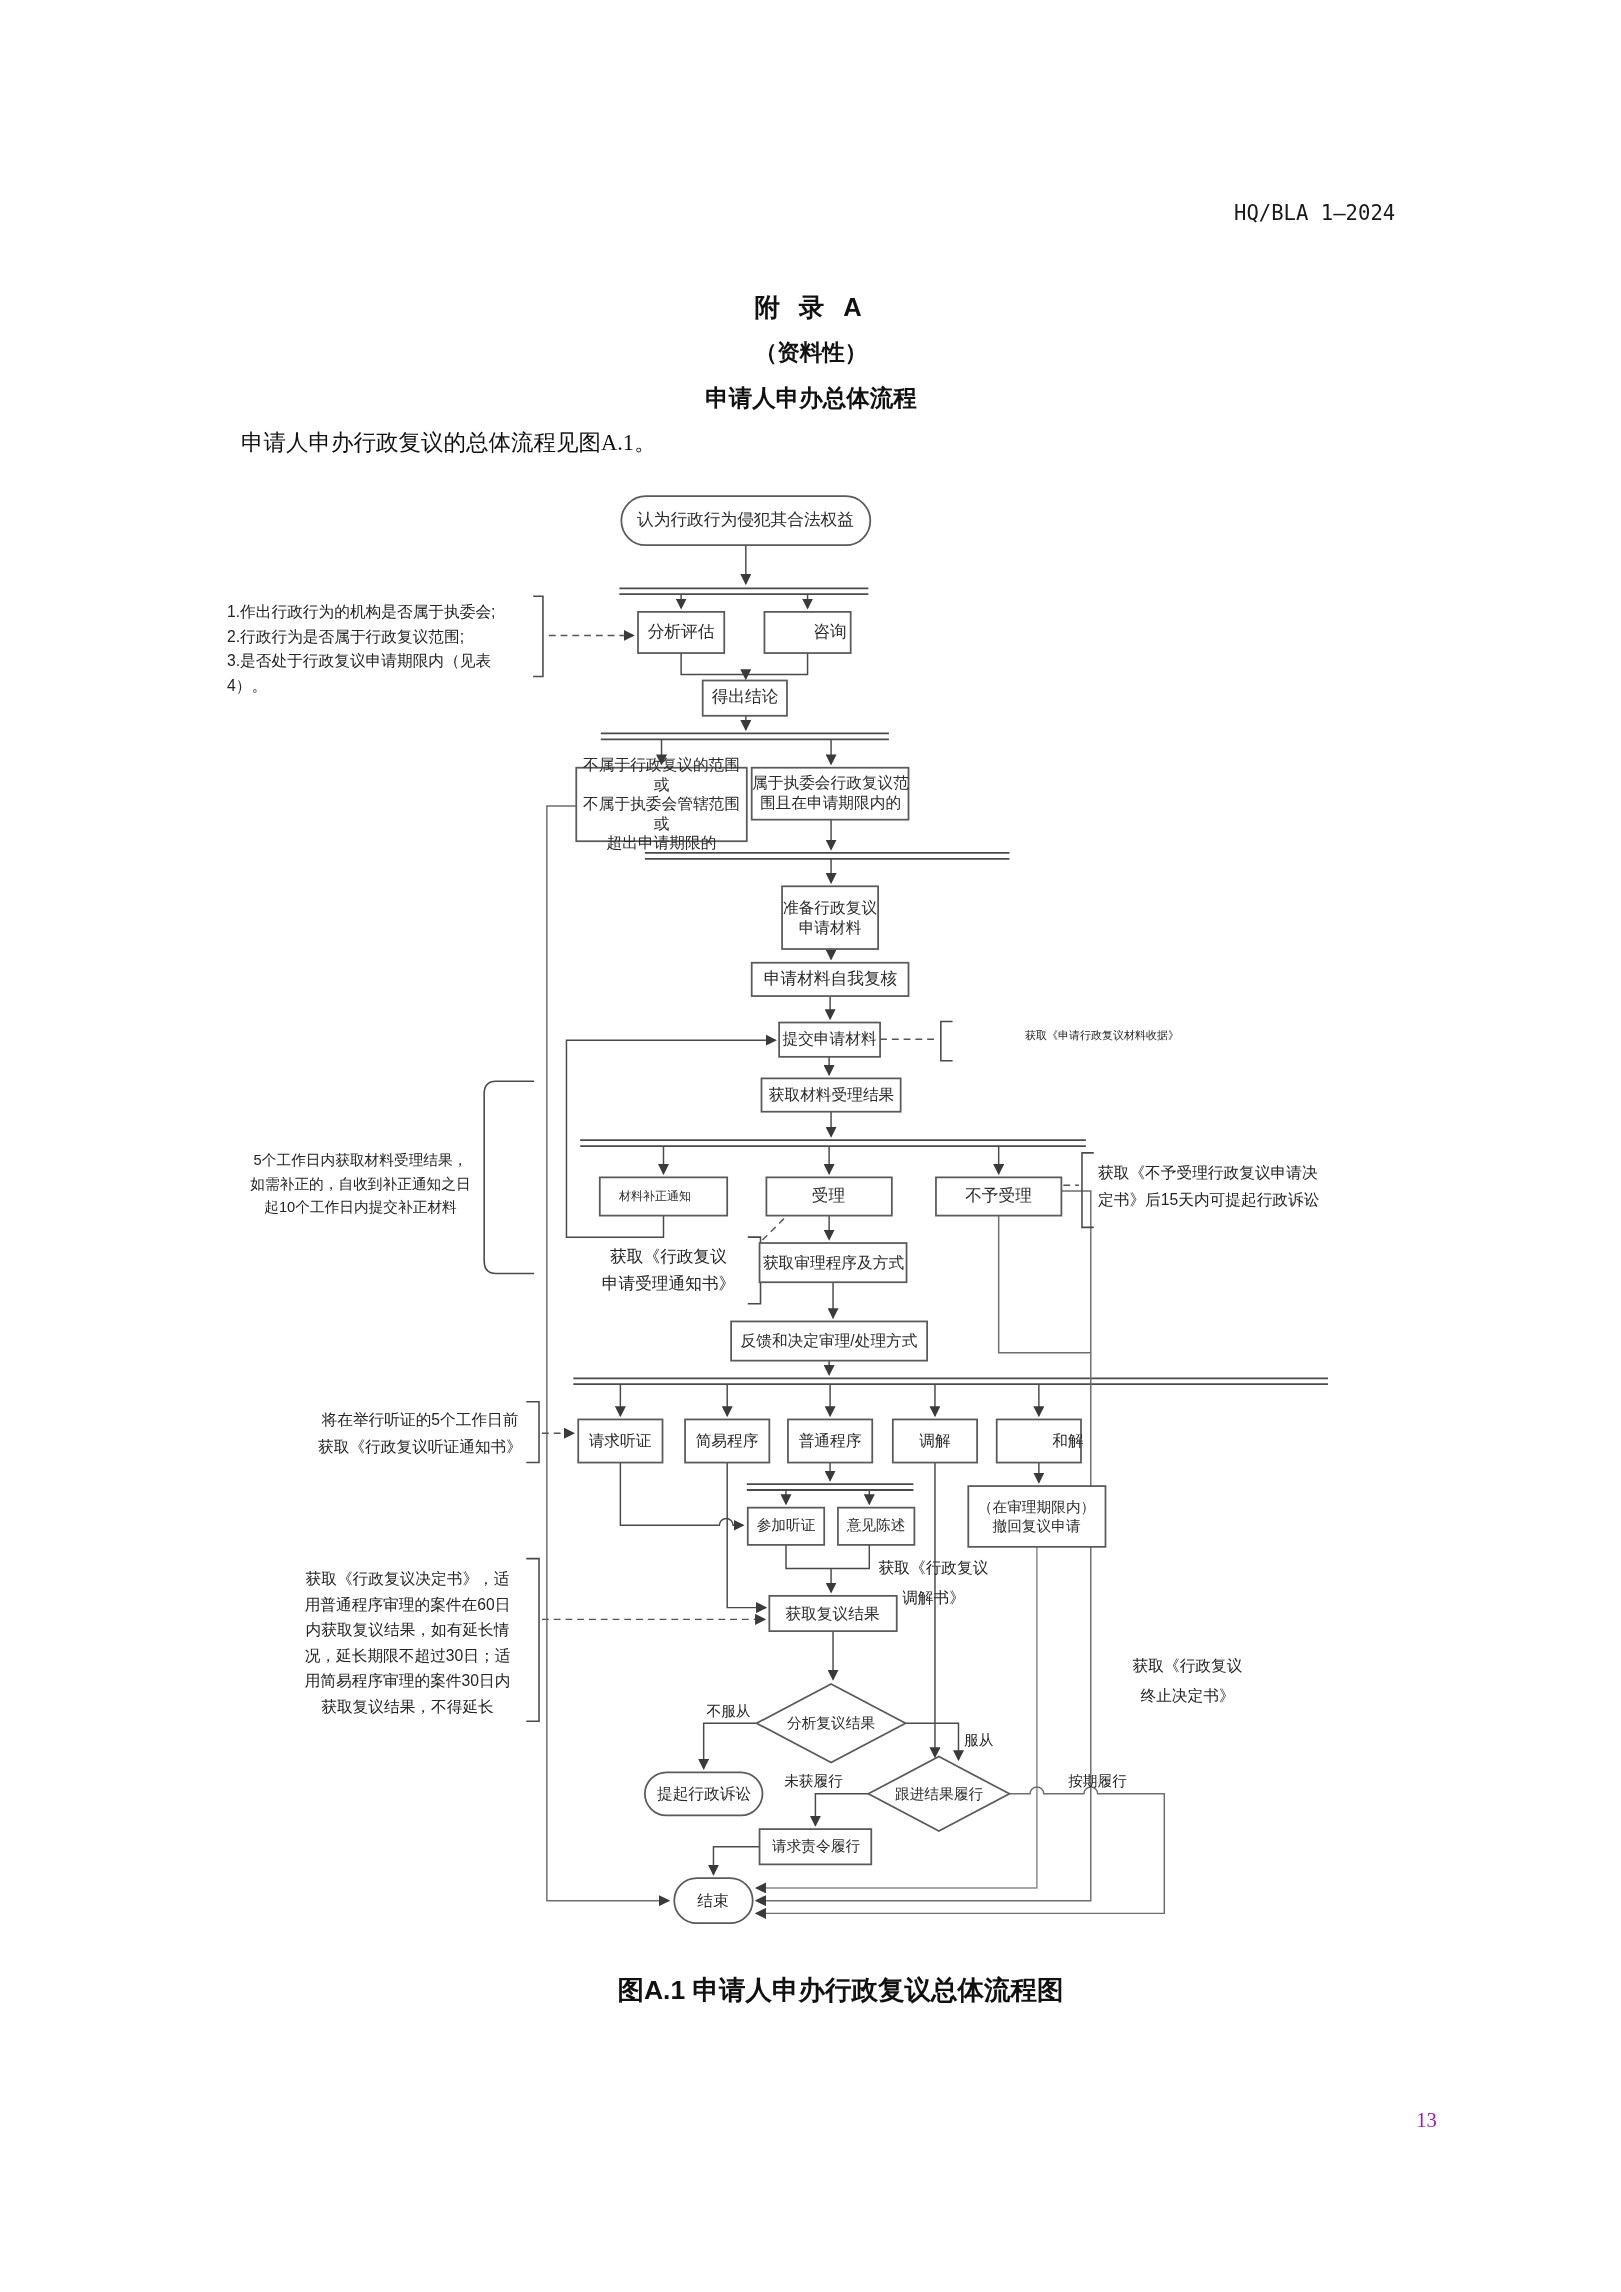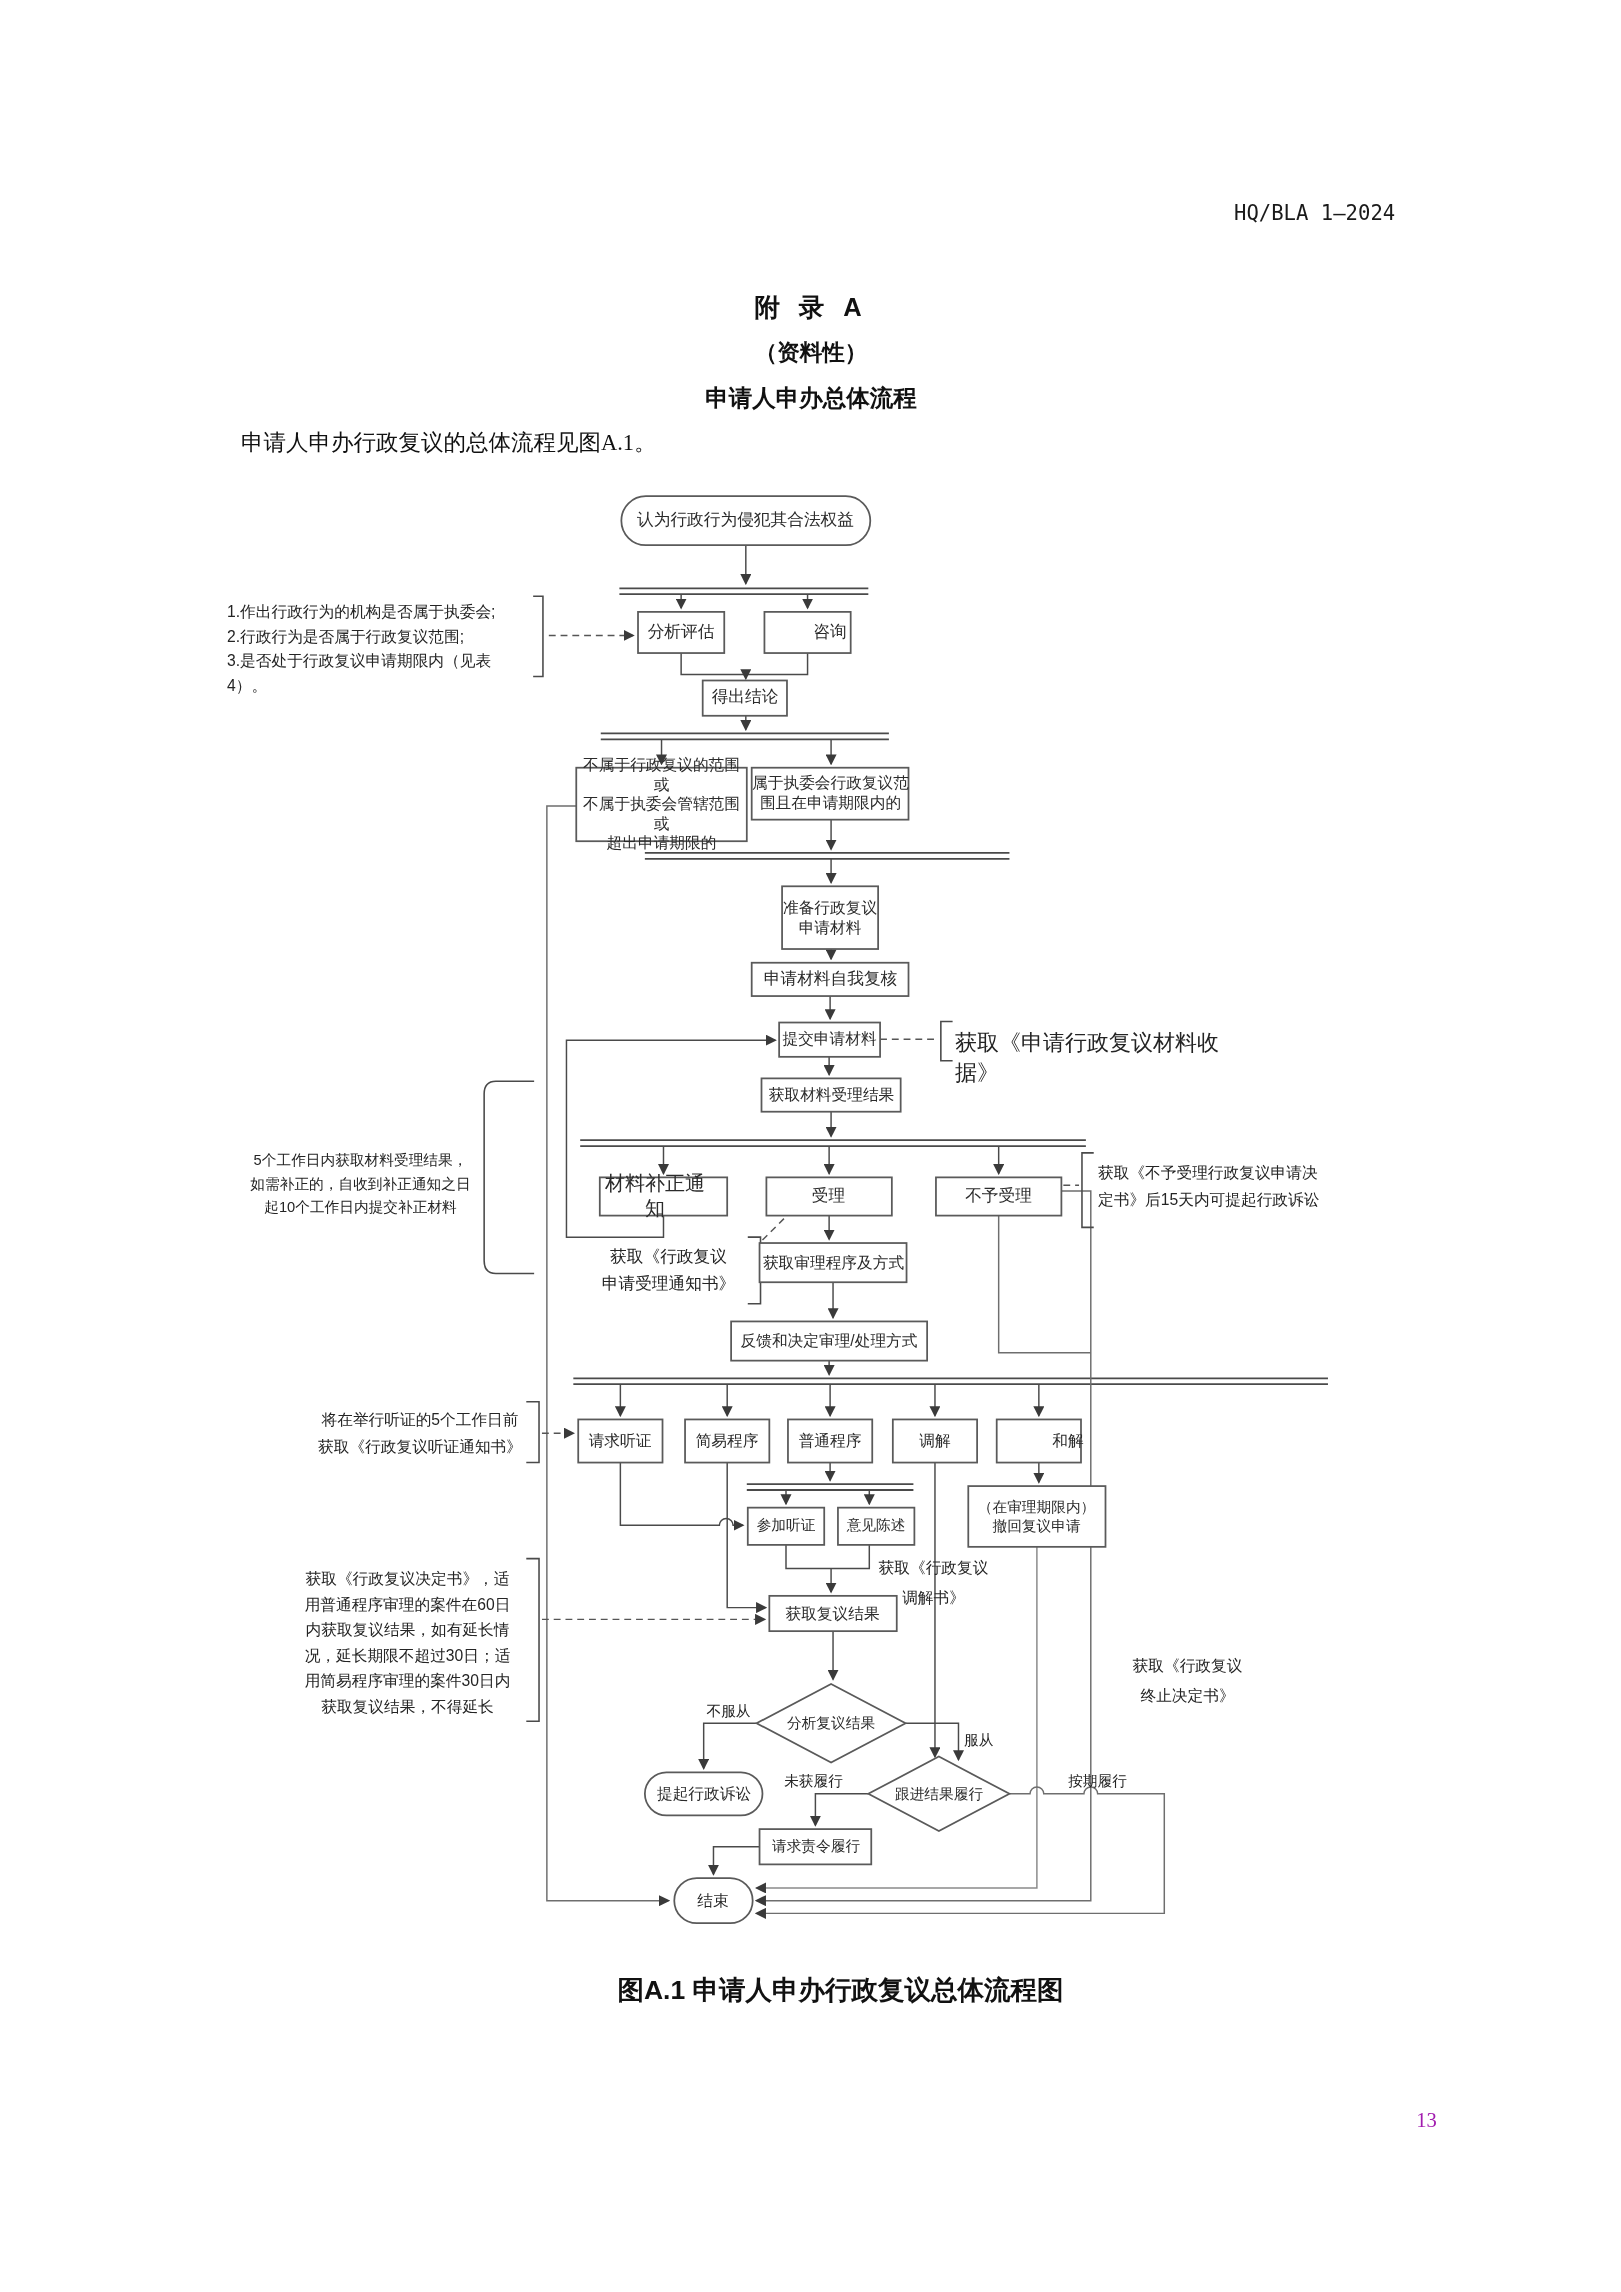--- a/index.html
+++ b/index.html
@@ -195,21 +195,21 @@
   <div class="abs nd" style="left:576px;top:767px;width:171px;height:74px;font-size:15.7px;">不属于行政复议的范围或
 不属于执委会管辖范围或
 超出申请期限的</div>
   <div class="abs nd" style="left:752px;top:767px;width:157px;height:52px;font-size:15.7px;">属于执委会行政复议范
 围且在申请期限内的</div>
   <div class="abs nd" style="left:782px;top:886px;width:96px;height:63px;font-size:15.7px;">准备行政复议
 申请材料</div>
   <div class="abs nd" style="left:752px;top:963px;width:157px;height:33px;font-size:16.7px;">申请材料自我复核</div>
   <div class="abs nd" style="left:779px;top:1022px;width:101px;height:34px;font-size:15.7px;">提交申请材料</div>
   <div class="abs nd" style="left:762px;top:1078px;width:139px;height:33px;font-size:15.7px;">获取材料受理结果</div>
-  <div class="abs nd" style="left:600px;top:1177px;width:110px;height:38px;font-size:20px;">材料补正通知</div>
+  <div class="abs nd" style="left:600px;top:1177px;width:110px;height:38px;font-size:12px;">材料补正通知</div>
   <div class="abs nd" style="left:766px;top:1177px;width:125px;height:38px;font-size:16.7px;">受理</div>
   <div class="abs nd" style="left:936px;top:1177px;width:125px;height:38px;font-size:16.7px;">不予受理</div>
   <div class="abs nd" style="left:760px;top:1243px;width:147px;height:39px;font-size:15.7px;">获取审理程序及方式</div>
   <div class="abs nd" style="left:731px;top:1321px;width:196px;height:39px;font-size:15.7px;">反馈和决定审理/处理方式</div>
   <div class="abs nd" style="left:578px;top:1419px;width:84px;height:43px;font-size:15.7px;">请求听证</div>
   <div class="abs nd" style="left:685px;top:1419px;width:84px;height:43px;font-size:15.7px;">简易程序</div>
   <div class="abs nd" style="left:788px;top:1419px;width:84px;height:43px;font-size:15.7px;">普通程序</div>
   <div class="abs nd" style="left:893px;top:1419px;width:84px;height:43px;font-size:15.7px;">调解</div>
   <div class="abs nd" style="left:997px;top:1419px;width:84px;height:43px;font-size:15.7px;padding-left:29px;">和解</div>
   <div class="abs nd" style="left:748px;top:1507px;width:76px;height:37px;font-size:14.7px;">参加听证</div>
@@ -219,21 +219,21 @@
   <div class="abs nd" style="left:769px;top:1596px;width:127px;height:35px;font-size:15.7px;">获取复议结果</div>
   <div class="abs nd" style="left:772px;top:1711px;width:118px;height:23.5px;font-size:14.7px;">分析复议结果</div>
   <div class="abs nd" style="left:645px;top:1772px;width:118px;height:43px;font-size:15.7px;">提起行政诉讼</div>
   <div class="abs nd" style="left:880px;top:1782px;width:118px;height:23.5px;font-size:14.7px;">跟进结果履行</div>
   <div class="abs nd" style="left:760px;top:1829px;width:112px;height:35px;font-size:14.7px;">请求责令履行</div>
   <div class="abs nd" style="left:674px;top:1878px;width:78px;height:45px;font-size:15.7px;">结束</div>
 
   <div class="abs nt" style="left:227px;top:600px;width:300px;font-size:15.7px;line-height:24.5px;">1.作出行政行为的机构是否属于执委会;
 2.行政行为是否属于行政复议范围;
 3.是否处于行政复议申请期限内（见表4）。</div>
-  <div class="abs nt" style="left:955px;top:1028px;width:294px;font-size:22px;">获取《申请行政复议材料收据》</div>
+  <div class="abs nt" style="left:955px;top:1028px;width:294px;font-size:11px;text-align:center;">获取《申请行政复议材料收据》</div>
   <div class="abs nt" style="left:247px;top:1149px;width:227px;font-size:14.7px;line-height:23.5px;text-align:center;">5个工作日内获取材料受理结果，
 如需补正的，自收到补正通知之日
 起10个工作日内提交补正材料</div>
   <div class="abs nt" style="left:594px;top:1243px;width:149px;font-size:16.7px;line-height:27.4px;text-align:center;">获取《行政复议
 申请受理通知书》</div>
   <div class="abs nt" style="left:1098px;top:1159px;width:247px;font-size:15.7px;line-height:27.4px;">获取《不予受理行政复议申请决
 定书》后15天内可提起行政诉讼</div>
   <div class="abs nt" style="left:316px;top:1407px;width:208px;font-size:15.7px;line-height:26.5px;text-align:center;">将在举行听证的5个工作日前
 获取《行政复议听证通知书》</div>
   <div class="abs nt" style="left:294px;top:1566px;width:227px;font-size:15.7px;line-height:25.5px;text-align:center;">获取《行政复议决定书》，适

